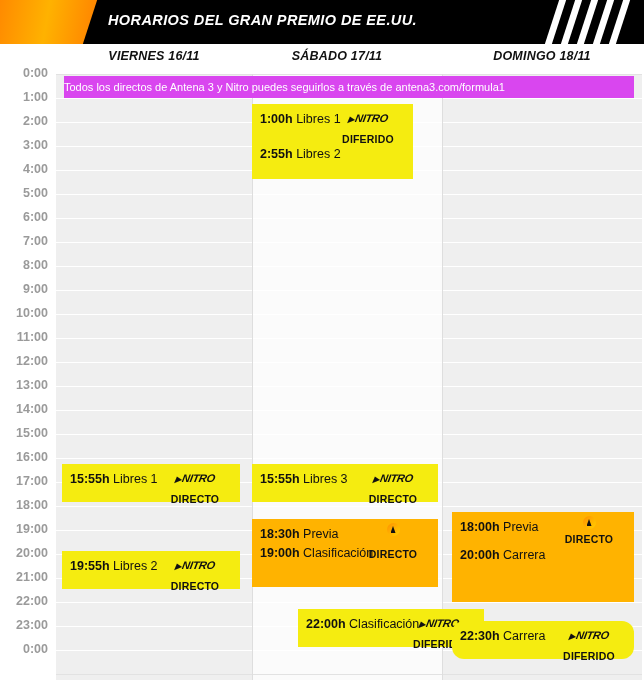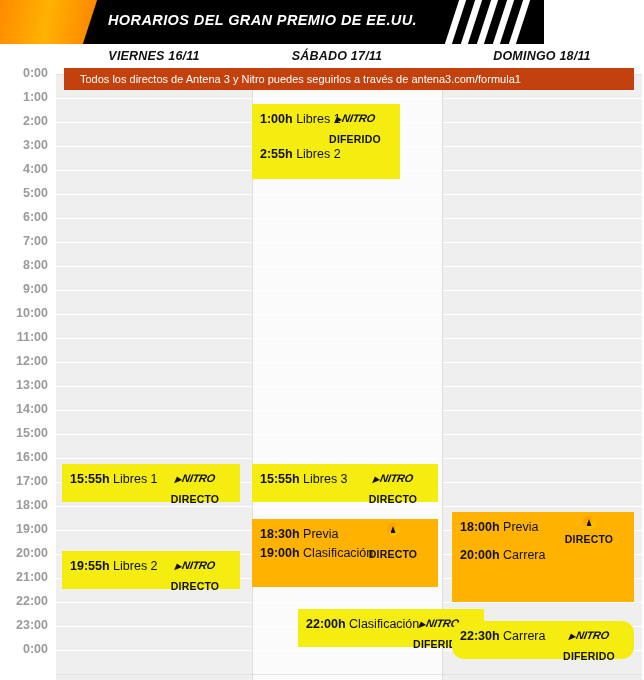--- a/index.html
+++ b/index.html
@@ -6,21 +6,21 @@
   body{
     width:644px;height:680px;
     background:#ffffff;
     font-family:"Liberation Sans", sans-serif;
     overflow:hidden;
     position:relative;
   }
 
   
   .header{
-    position:absolute;left:0;top:0;width:544px;height:44px;
+    position:absolute;left:0;top:0;width:644px;height:44px;
     background:#000000;
     overflow:hidden;
   }
   .header .orange-wedge{
     position:absolute;left:0;top:0;width:104px;height:44px;
     background:linear-gradient(100deg,#ff8a00 0%,#ffb200 45%,#ff7a00 100%);
   }
   .header .orange-wedge:after{
     content:"";position:absolute;right:-14px;top:0;width:28px;height:44px;
     background:#000;transform:skewX(-18deg);
@@ -71,23 +71,23 @@
 
   .hline{
     position:absolute;left:56px;width:586px;height:1px;background:#ffffff;
   }
   .hline.dark{background:#e2e2e2;}
 
   .colsep{position:absolute;top:0;width:1px;height:606px;background:#dedede;}
 
   
   .notice{
-    position:absolute;left:64px;top:68px;width:570px;height:22px;
-    background:#c2410c;color:#ffffff;
-    font-size:11px;line-height:22px;padding-left:16px;
+    position:absolute;left:64px;top:76px;width:570px;height:22px;
+    background:#d946ef;color:#ffffff;
+    font-size:11px;line-height:22px;padding-left:0;
     box-sizing:border-box;white-space:nowrap;
   }
 
   
   .event{
     position:absolute;box-sizing:border-box;
     padding:6px 8px 6px 8px;
   }
   .event.yellow{background:#f5ec10;}
   .event.amber{background:#ffb300;}
@@ -205,21 +205,21 @@
     <div class="tlabel" style="top:472px">20:00</div>
     <div class="tlabel" style="top:496px">21:00</div>
     <div class="tlabel" style="top:520px">22:00</div>
     <div class="tlabel" style="top:544px">23:00</div>
     <div class="tlabel" style="top:568px">0:00</div>
   </div>
 </div>
 
 <div class="notice">Todos los directos de Antena 3 y Nitro puedes seguirlos a través de antena3.com/formula1</div>
 
-<div class="event yellow" style="left:252px;top:104px;width:148px;height:75px;">
+<div class="event yellow" style="left:252px;top:104px;width:161px;height:75px;">
   <div class="row">
     <b>1:00h</b>
     <span class="name">Libres 1</span>
     <span class="badge" style="top:-1px">
       <span class="logo nitro">NITRO</span>
       <span class="mode">DIFERIDO</span>
     </span>
   </div>
   <div class="row" style="margin-top:16px">
     <b>2:55h</b>

